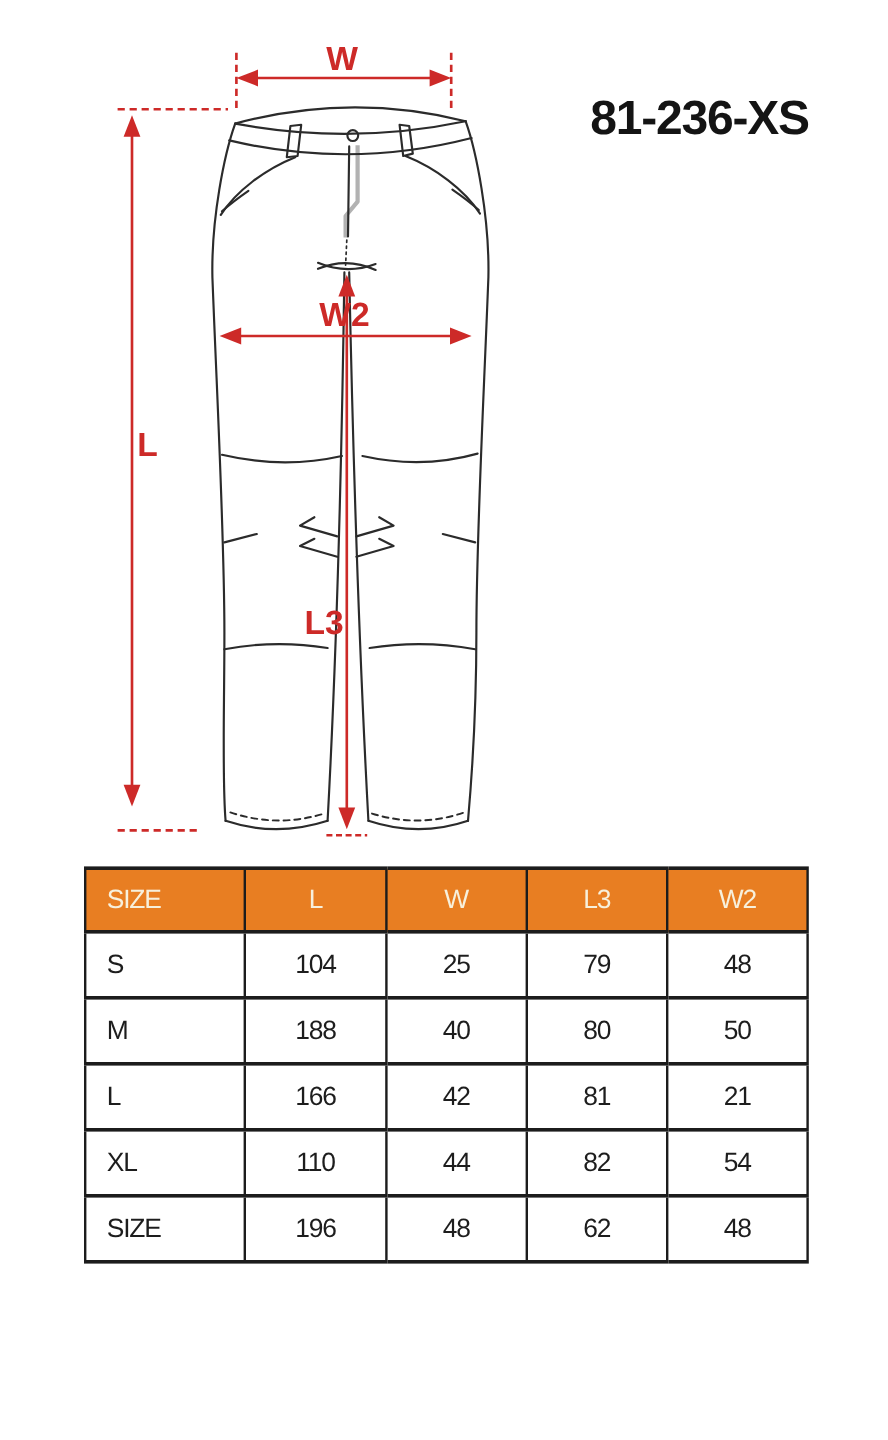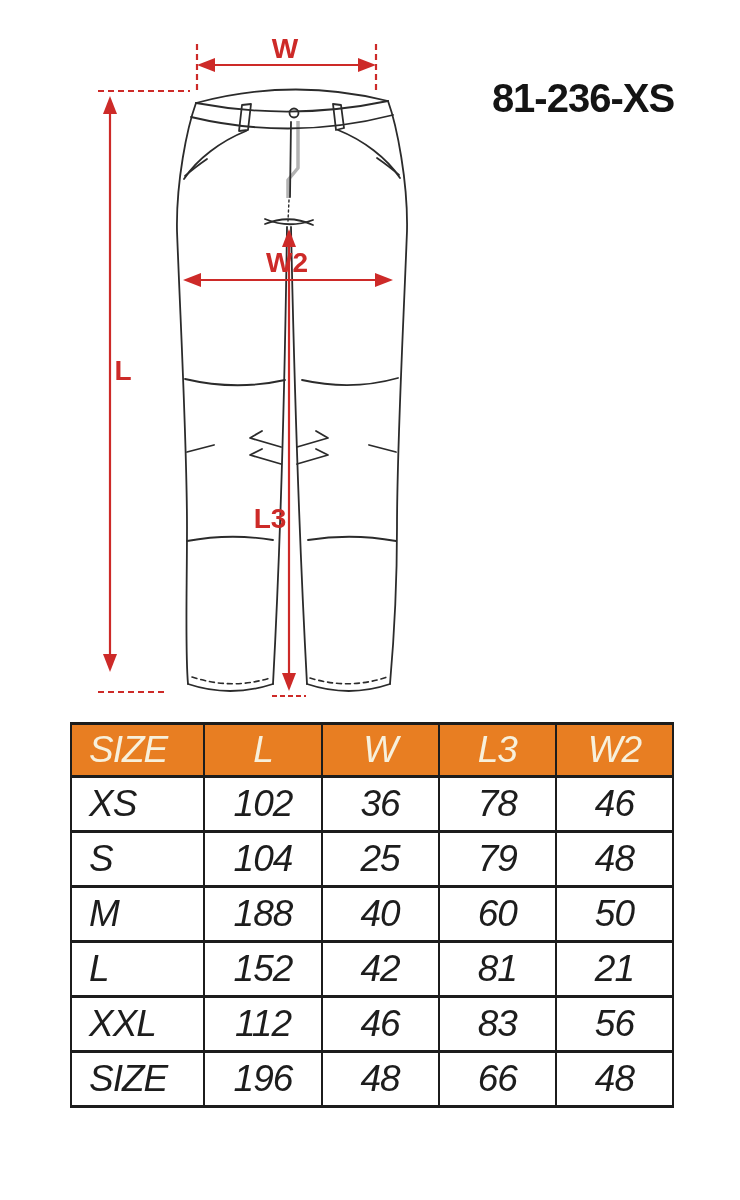--- a/index.html
+++ b/index.html
@@ -13,26 +13,25 @@
   .diagram-wrap{position:absolute;left:0;top:0;width:740px;height:712px;}
   .size-table{
     position:absolute;left:70px;top:722px;width:604px;
     border-collapse:collapse;table-layout:fixed;
     font-family:"Liberation Sans", sans-serif;
   }
   .size-table th,.size-table td{
     border:2px solid #1c1c1c;
     border-top-width:3px;border-bottom-width:3px;
     padding:0;margin:0;
-    font-size:37px;letter-spacing:-1px;
+    font-size:22px;letter-spacing:-1px;
     color:#1d1d1d;text-align:center;vertical-align:middle;
     font-weight:400;
     height:52px;
     background:#ffffff;
-    font-style:italic;
   }
   .size-table thead th{
     background:#e87e22;
     color:#f7f0dc;
     height:50px;
     font-weight:400;
   }
   .size-table .col-size{width:20%;text-align:left;padding-left:17px;}
   .size-table .col-num{width:20%;}
 </style>
@@ -143,57 +142,50 @@
       <tr>
         <th class="col-size">SIZE</th>
         <th class="col-num">L</th>
         <th class="col-num">W</th>
         <th class="col-num">L3</th>
         <th class="col-num">W2</th>
       </tr>
     </thead>
     <tbody>
       <tr>
-        <td class="col-size">XS</td>
-        <td>102</td>
-        <td>36</td>
-        <td>78</td>
-        <td>46</td>
-      </tr>
-      <tr>
         <td class="col-size">S</td>
         <td>104</td>
         <td>25</td>
         <td>79</td>
         <td>48</td>
       </tr>
       <tr>
         <td class="col-size">M</td>
         <td>188</td>
         <td>40</td>
-        <td>60</td>
+        <td>80</td>
         <td>50</td>
       </tr>
       <tr>
         <td class="col-size">L</td>
-        <td>152</td>
+        <td>166</td>
         <td>42</td>
         <td>81</td>
         <td>21</td>
       </tr>
       <tr>
-        <td class="col-size">XXL</td>
-        <td>112</td>
-        <td>46</td>
-        <td>83</td>
-        <td>56</td>
+        <td class="col-size">XL</td>
+        <td>110</td>
+        <td>44</td>
+        <td>82</td>
+        <td>54</td>
       </tr>
       <tr>
         <td class="col-size">SIZE</td>
         <td>196</td>
         <td>48</td>
-        <td>66</td>
+        <td>62</td>
         <td>48</td>
       </tr>
     </tbody>
   </table>
 
 </div>
 
 </body></html>

